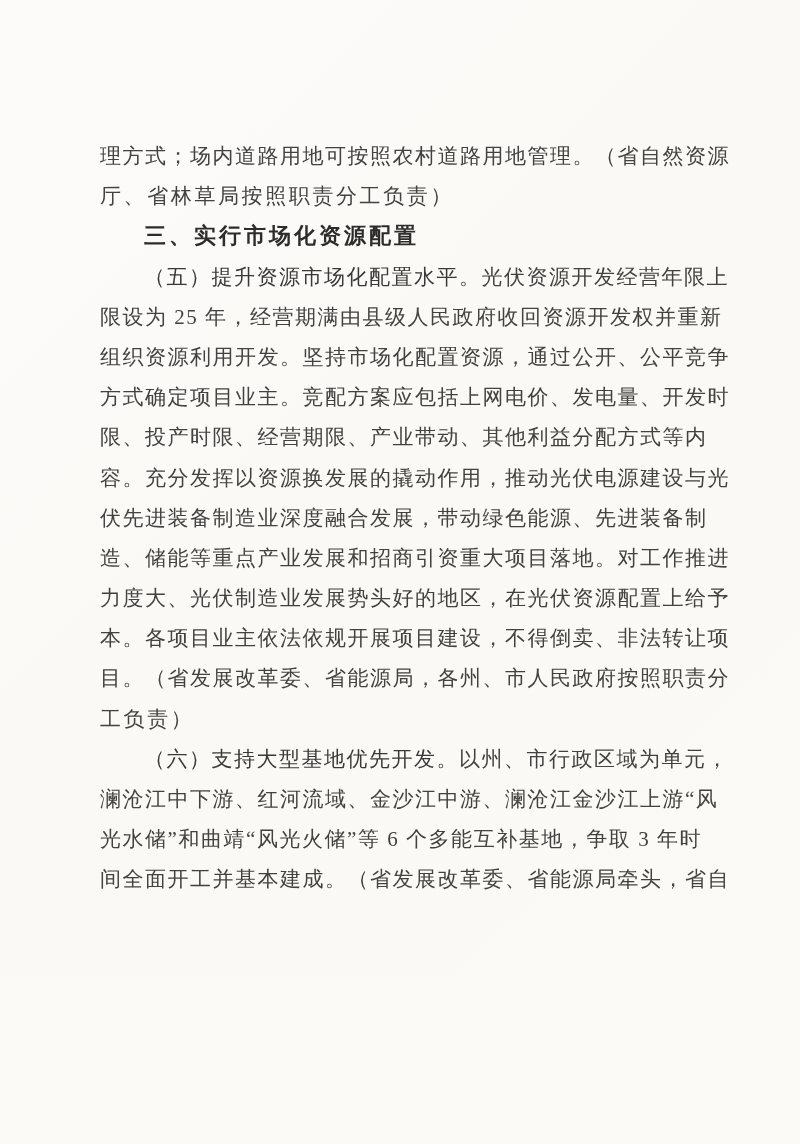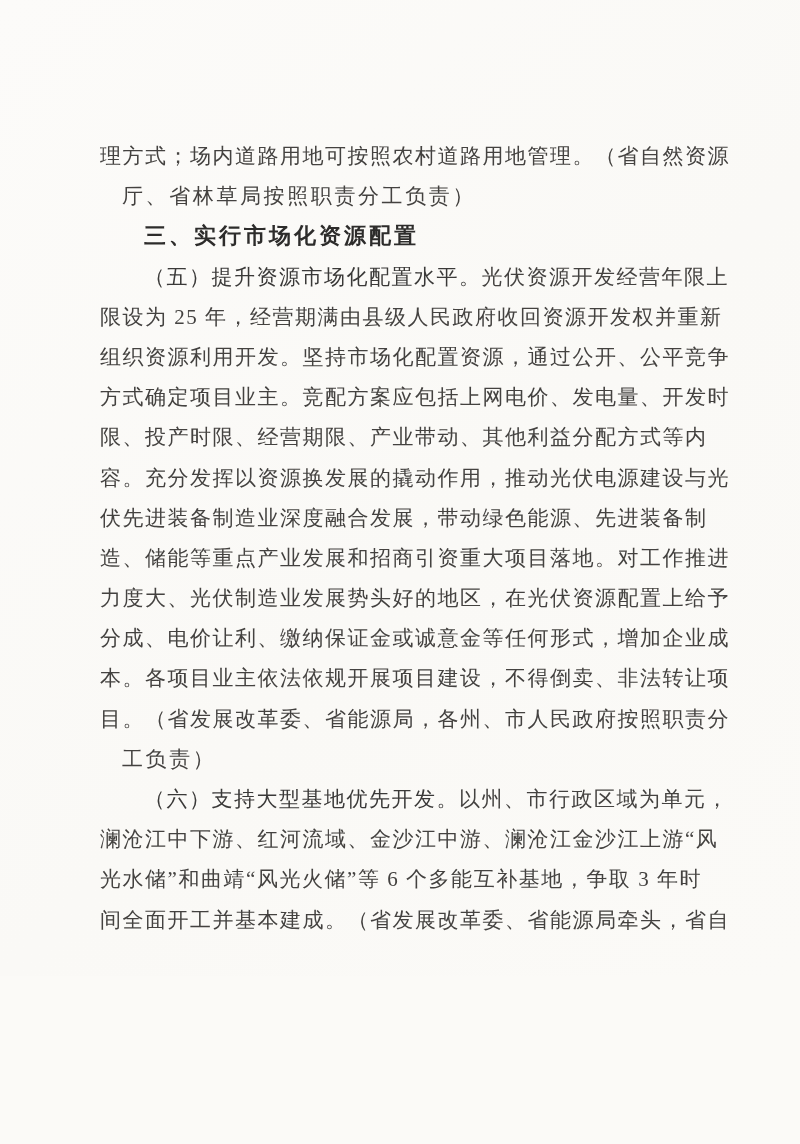--- a/index.html
+++ b/index.html
@@ -29,21 +29,20 @@
     letter-spacing: 1.5px;
     text-align: justify;
     text-align-last: justify;
     white-space: nowrap;
     color: #444240;
   }
   .line.end {
     text-align: left;
     text-align-last: left;
     letter-spacing: 2.6px;
-    margin-left: 22px;
   }
   .line.indent {
     text-indent: 44px;
   }
   .line.heading {
     font-family: Liberation Serif, serif;
     font-weight: 700;
     font-size: 22px;
     letter-spacing: 3px;
     text-align: left;
@@ -76,21 +75,20 @@
       <div class="line heading indent"><span>三、实行市场化资源配置</span></div>
       <div class="line indent"><span class="seg-bold">（五）提升资源市场化配置水平。</span><span>光伏资源开发经营年限上</span></div>
       <div class="line"><span>限设为 25 年，经营期满由县级人民政府收回资源开发权并重新</span></div>
       <div class="line"><span>组织资源利用开发。坚持市场化配置资源，通过公开、公平竞争</span></div>
       <div class="line"><span>方式确定项目业主。竞配方案应包括上网电价、发电量、开发时</span></div>
       <div class="line"><span>限、投产时限、经营期限、产业带动、其他利益分配方式等内</span></div>
       <div class="line"><span>容。充分发挥以资源换发展的撬动作用，推动光伏电源建设与光</span></div>
       <div class="line"><span>伏先进装备制造业深度融合发展，带动绿色能源、先进装备制</span></div>
       <div class="line"><span>造、储能等重点产业发展和招商引资重大项目落地。对工作推进</span></div>
       <div class="line"><span>力度大、光伏制造业发展势头好的地区，在光伏资源配置上给予</span></div>
-      <div class="line"><span>分成、电价让利、缴纳保证金或诚意金等任何形式，增加企业成</span></div>
       <div class="line"><span>本。各项目业主依法依规开展项目建设，不得倒卖、非法转让项</span></div>
       <div class="line"><span>目。（省发展改革委、省能源局，各州、市人民政府按照职责分</span></div>
       <div class="line end"><span>工负责）</span></div>
       <div class="line indent"><span class="seg-bold">（六）支持大型基地优先开发。</span><span>以州、市行政区域为单元，</span></div>
       <div class="line"><span>澜沧江中下游、红河流域、金沙江中游、澜沧江金沙江上游“风</span></div>
       <div class="line"><span>光水储”和曲靖“风光火储”等 6 个多能互补基地，争取 3 年时</span></div>
       <div class="line"><span>间全面开工并基本建成。（省发展改革委、省能源局牵头，省自</span></div>
     </div>
   <div id="page-number">— 4 —</div>
 </div>

